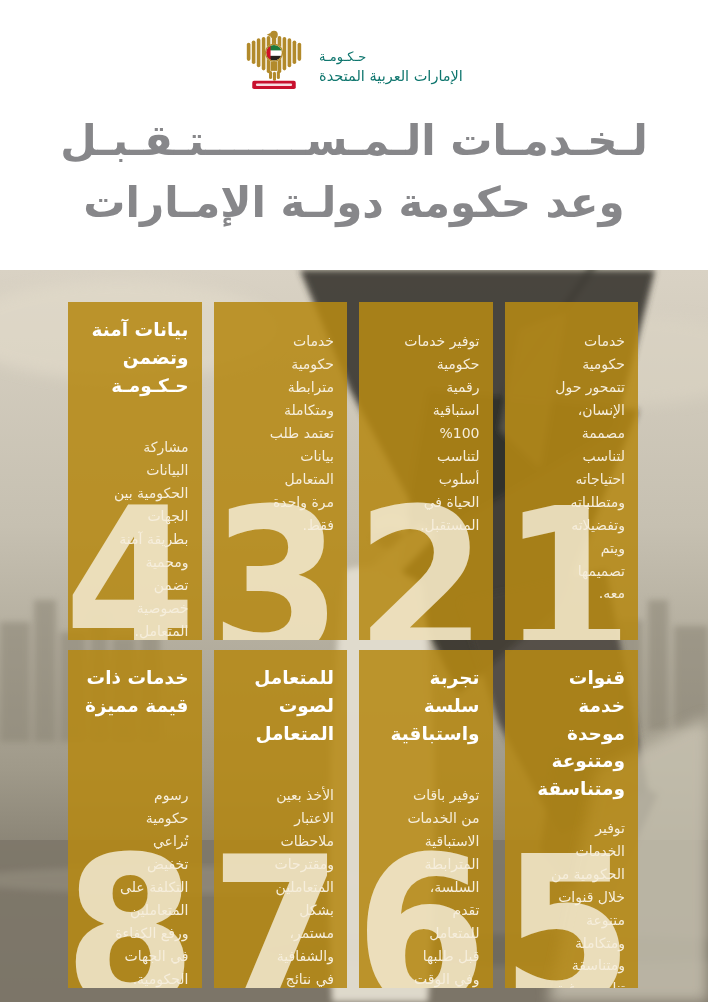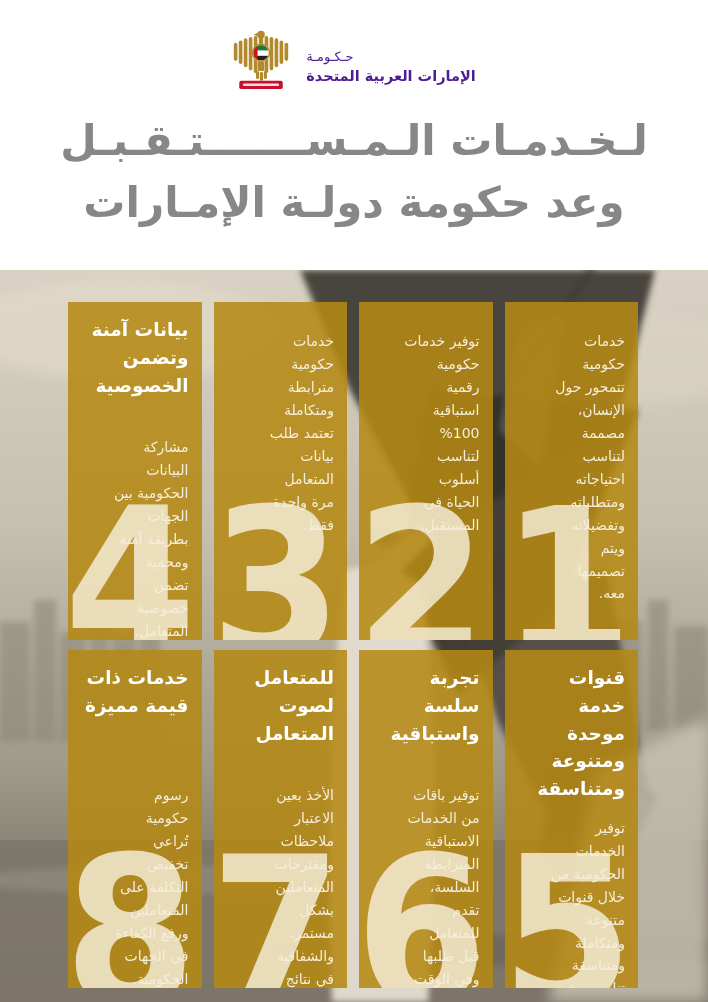--- a/index.html
+++ b/index.html
@@ -5,23 +5,23 @@
   html,body{margin:0;padding:0;}
   body{
     width:708px;height:1002px;position:relative;overflow:hidden;
     background:#ffffff;font-family:"DejaVu Sans",sans-serif;
   }
   
   .logo-row{
     position:absolute;top:28px;left:0;right:0;
     display:flex;justify-content:center;align-items:center;gap:16px;direction:ltr;
   }
-  .logo-text{direction:rtl;text-align:right;color:#4c1d95;margin-top:12px;}
+  .logo-text{direction:rtl;text-align:right;color:#0f766e;margin-top:12px;}
   .logo-text .l1{font-size:13px;letter-spacing:1px;margin-bottom:4px;text-align:left;}
-  .logo-text .l2{font-size:14.5px;font-weight:700;}
+  .logo-text .l2{font-size:14.5px;font-weight:400;}
   
   .poster-title{
     position:absolute;top:110px;left:0;right:0;text-align:center;direction:rtl;
     color:#87878a;font-weight:700;font-size:42px;line-height:1.48;
   }
   
   .photo{position:absolute;top:270px;left:0;width:708px;height:732px;}
   
   .grid{
     position:absolute;top:302px;left:68px;width:570px;
@@ -164,21 +164,21 @@
     <p class="card-body">توفير خدمات حكومية رقمية استباقية 100% لتناسب أسلوب الحياة في المستقبل.</p>
     <div class="card-num">2</div>
   </div>
 
   <div class="card">
     <p class="card-body">خدمات حكومية مترابطة ومتكاملة تعتمد طلب بيانات المتعامل مرة واحدة فقط.</p>
     <div class="card-num">3</div>
   </div>
 
   <div class="card">
-    <h3 class="card-title">بيانات آمنة وتضمن الخصوصية</h3>
+    <h3 class="card-title">بيانات آمنة وتضمن حـكـومـة</h3>
     <p class="card-body">مشاركة البيانات الحكومية بين الجهات بطريقة آمنة ومحمية تضمن خصوصية المتعامل.</p>
     <div class="card-num">4</div>
   </div>
 
   <div class="card">
     <h3 class="card-title">قنوات خدمة موحدة ومتنوعة ومتناسقة</h3>
     <p class="card-body">توفير الخدمات الحكومية من خلال قنوات متنوعة ومتكاملة ومتناسقة تناسب رغبة المتعاملين، وعبر واجهة حكومية موحدة.</p>
     <div class="card-num">5</div>
   </div>
 

